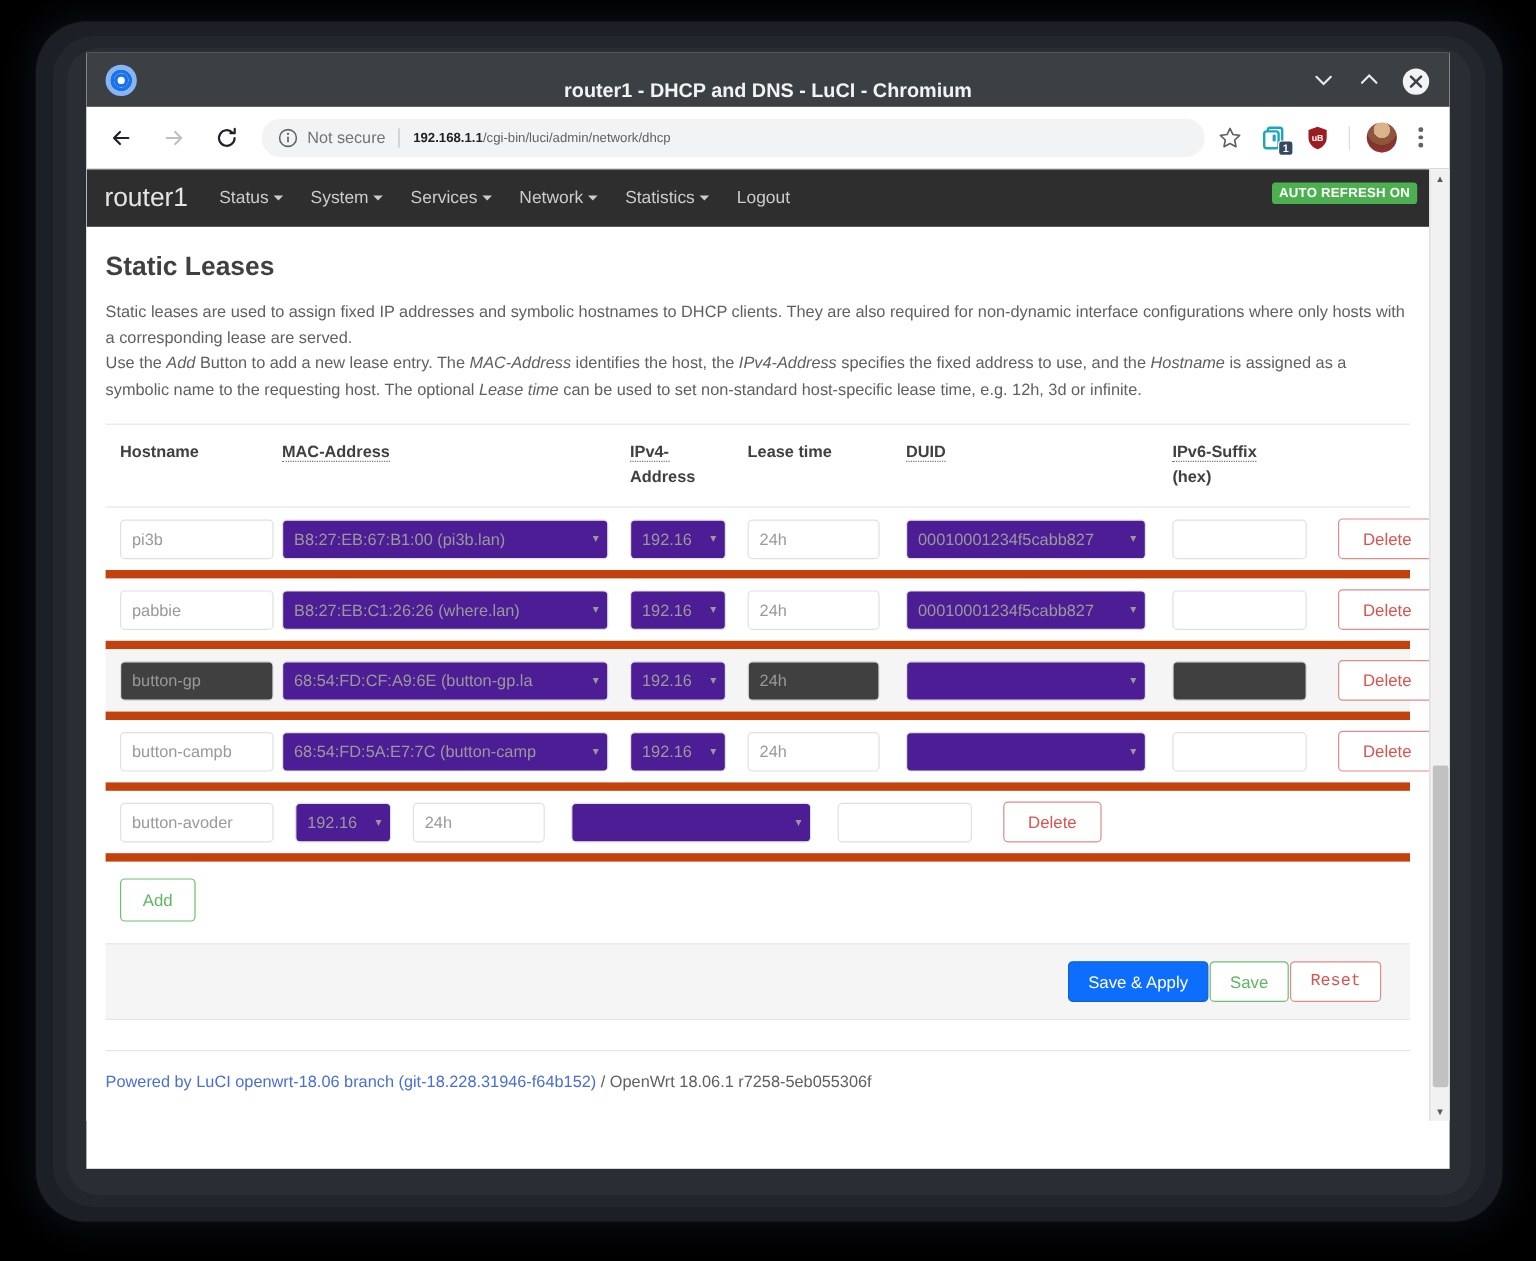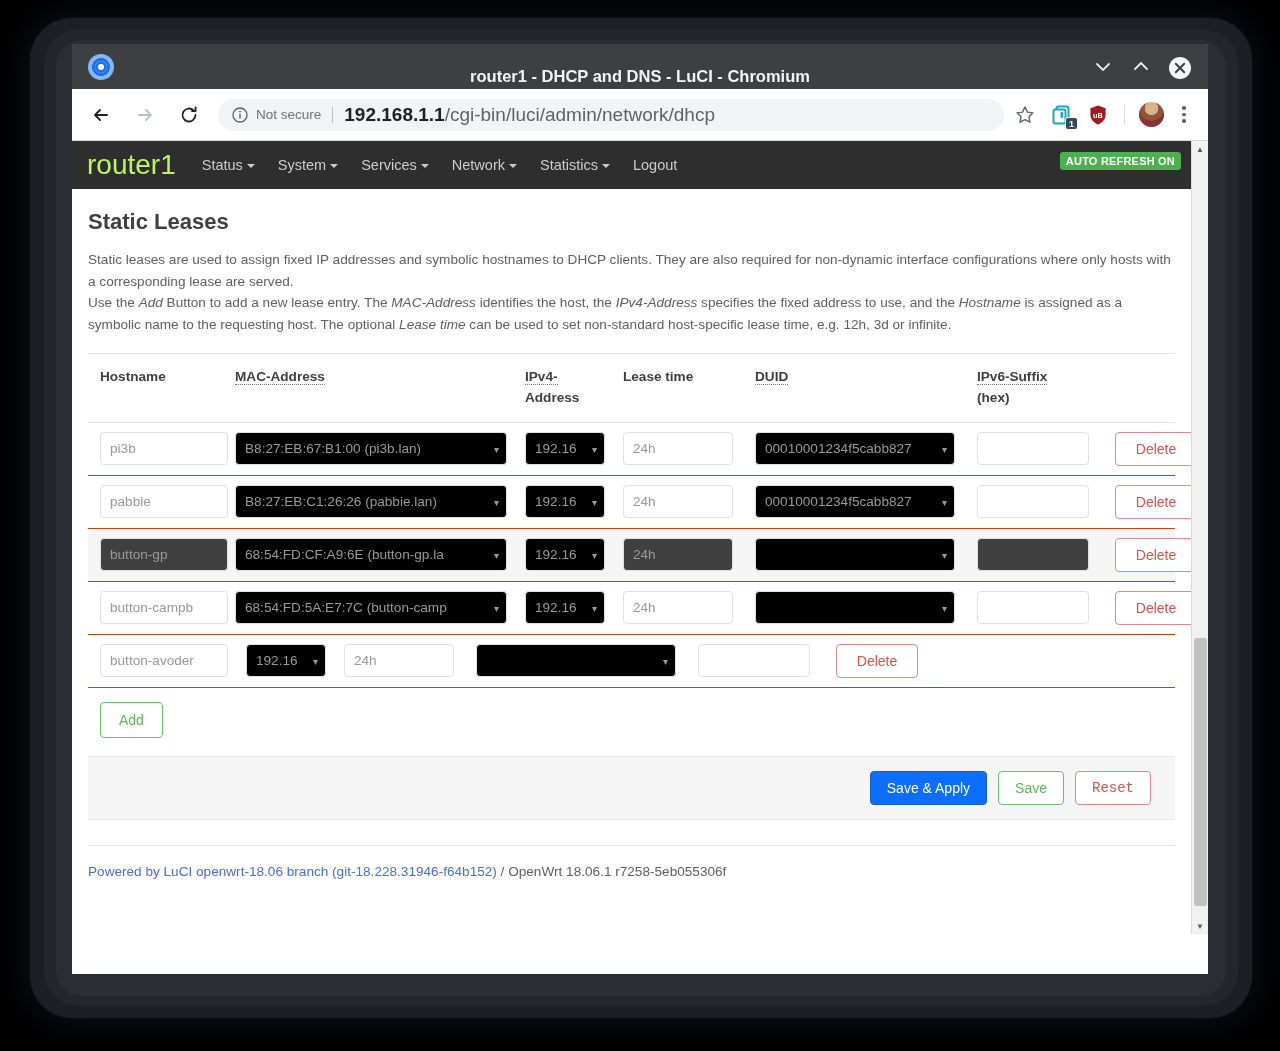--- a/index.html
+++ b/index.html
@@ -129,21 +129,21 @@
     display: flex; align-items: center; padding: 0 14px;
     margin-right: 10px; min-width: 0;
   }
   #info-icon {
     width: 16px; height: 16px; flex: none; margin-right: 8px; color: #5f6368;
   }
   #not-secure { font-size: 13.5px; color: #737373; white-space: nowrap; }
   #url-sep {
     width: 1px; height: 16px; background: #bdc1c6; margin: 0 11px; flex: none;
   }
-  #url { font-size: 19px; color: #5f6368; white-space: nowrap; overflow: hidden; }
+  #url { font-size: 11px; color: #5f6368; white-space: nowrap; overflow: hidden; }
   #url b { color: #202124; font-weight: bold; }
   #star { width: 22px; height: 22px; color: #5f6368; flex: none; margin-right: 14px; }
   .ext { width: 24px; height: 24px; flex: none; margin-right: 12px; position: relative; }
   #ext-badge {
     position: absolute; right: -4px; bottom: -3px;
     background: #35495e; color: #fff; font-size: 9px; line-height: 12px;
     min-width: 13px; height: 13px; border-radius: 3px; text-align: center;
     font-weight: bold; border: 1px solid #fff;
   }
   #tb-sep { width: 1px; height: 20px; background: #dadce0; margin: 0 8px 0 2px; flex: none; }
@@ -169,21 +169,21 @@
     flex: 1; position: relative; overflow: hidden;
     background: #ffffff;
   }
 
   
   #luci-header {
     height: 48px; background: #2e2e2e;
     display: flex; align-items: center; padding-left: 15px;
     position: relative;
   }
-  #brand { color: #bef264; font-size: 28px; margin-right: 26px; white-space: nowrap; }
+  #brand { color: #e5e5e5; font-size: 22px; margin-right: 26px; white-space: nowrap; }
   .navitem {
     color: #cccccc; font-size: 14.5px; margin-right: 23px; white-space: nowrap;
   }
   .caret {
     display: inline-block; width: 0; height: 0; margin-left: 4px;
     border-left: 4px solid transparent; border-right: 4px solid transparent;
     border-top: 4px solid #cccccc; vertical-align: middle;
   }
   #autorefresh {
     position: absolute; right: 10px; top: 11px;
@@ -208,22 +208,22 @@
   .thead {
     display: flex; align-items: flex-start;
     padding: 12px 12px 14px 12px;
     border-bottom: 1px solid #e6e6e6;
   }
   .th {
     font-size: 13.6px; font-weight: bold; color: #404040; line-height: 21px;
   }
   .th .dotted { border-bottom: 1px dotted #777; }
   .trow {
-    display: flex; align-items: flex-start;
-    padding: 9px 12px; border-bottom: 1px solid #c2410c;
+    display: flex; align-items: center;
+    padding: 9px 12px; border-bottom: 7px solid #c2410c;
   }
   .trow.alt { background: #f5f5f5; }
 
   
   .c-host  { width: 128px; flex: none; }
   .c-mac   { width: 272px; flex: none; margin-left: 7px; }
   .c-ipv4  { width: 80px;  flex: none; margin-left: 18px; }
   .c-lease { width: 110px; flex: none; margin-left: 18px; }
   .c-duid  { width: 200px; flex: none; margin-left: 22px; }
   .c-ipv6  { width: 112px; flex: none; margin-left: 22px; }
@@ -231,21 +231,21 @@
 
   input.fld, .sel {
     height: 33px; width: 100%;
     border: 1px solid #e0e0e0; border-radius: 4px;
     background: #ffffff; color: #999999;
     font-size: 13.6px; font-family: "Liberation Sans", sans-serif;
     padding: 0 9px; outline: none;
     display: flex; align-items: center;
   }
   .sel {
-    background: #000000; position: relative; padding-right: 20px;
+    background: #4c1d95; position: relative; padding-right: 20px;
     overflow: hidden; white-space: nowrap;
   }
   .sel .selval {
     overflow: hidden; white-space: nowrap; flex: 1; color: #999999;
   }
   .sel::after {
     content: "▾"; position: absolute; right: 7px; top: 50%;
     transform: translateY(-50%); font-size: 10px; color: #999999;
   }
   .trow.alt input.fld { background: #404040; }
@@ -259,21 +259,21 @@
   .btn-del   { border: 1px solid #e08b8b; color: #d9534f; width: 82px; }
   .btn-add   { border: 1px solid #6cbf6c; color: #5cb85c; padding: 0 18px; height: 36px; }
   .btn-save  { border: 1px solid #6cbf6c; color: #5cb85c; }
   .btn-reset { border: 1px solid #e08b8b; color: #d9534f; font-family: Liberation Mono, monospace; }
   .btn-apply { border: 1px solid #0b63ce; background: #0d6efd; color: #ffffff; }
 
   #addrow { padding: 14px 12px 18px 12px; }
   #actionbar {
     background: #f5f5f5; border-top: 1px solid #e6e6e6;
     border-bottom: 1px solid #e6e6e6;
-    padding: 14px 24px; display: flex; justify-content: flex-end; gap: 11px;
+    padding: 14px 24px; display: flex; justify-content: flex-end; gap: 1px;
   }
   #footer {
     margin-top: 25px; border-top: 1px solid #e6e6e6;
     padding: 18px 0 0 0; font-size: 13.6px; color: #606060;
   }
   #footer a { color: #4a6fd4; text-decoration: none; }
 
   
   #scrollbar {
     width: 17px; flex: none; background: #f1f1f1;
@@ -448,21 +448,21 @@
                 </div>
               <div class="c-del"><div class="btn btn-del">Delete</div></div>
             </div>
 
             <div class="trow">
               <div class="c-host">
                   <input class="fld" value="pabbie" style="">
                 </div>
               <div class="c-mac">
                   <div class="sel">
-                    <span class="selval">B8:27:EB:C1:26:26 (pabbie.lan)</span>
+                    <span class="selval">B8:27:EB:C1:26:26 (where.lan)</span>
                   </div>
                 </div>
               <div class="c-ipv4">
                   <div class="sel">
                     <span class="selval">192.16</span>
                   </div>
                 </div>
               <div class="c-lease">
                   <input class="fld" value="24h" style="">
                 </div>

